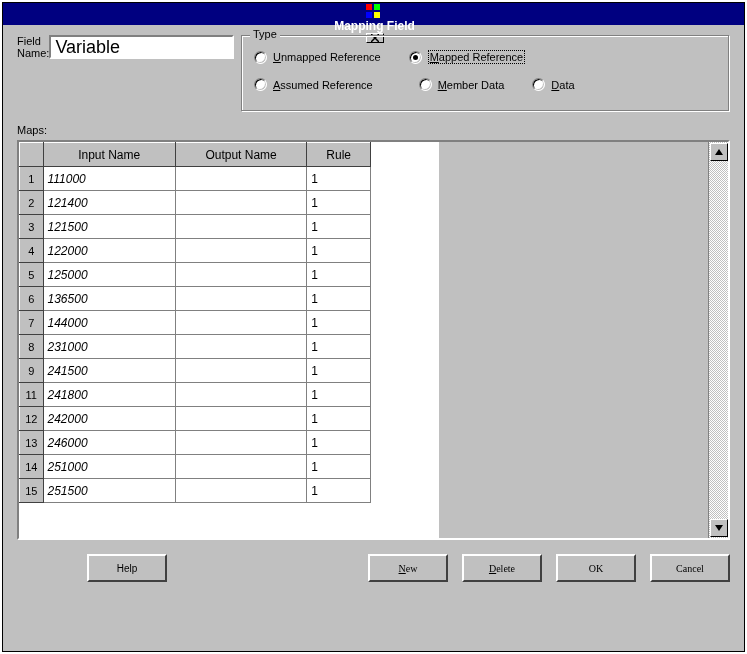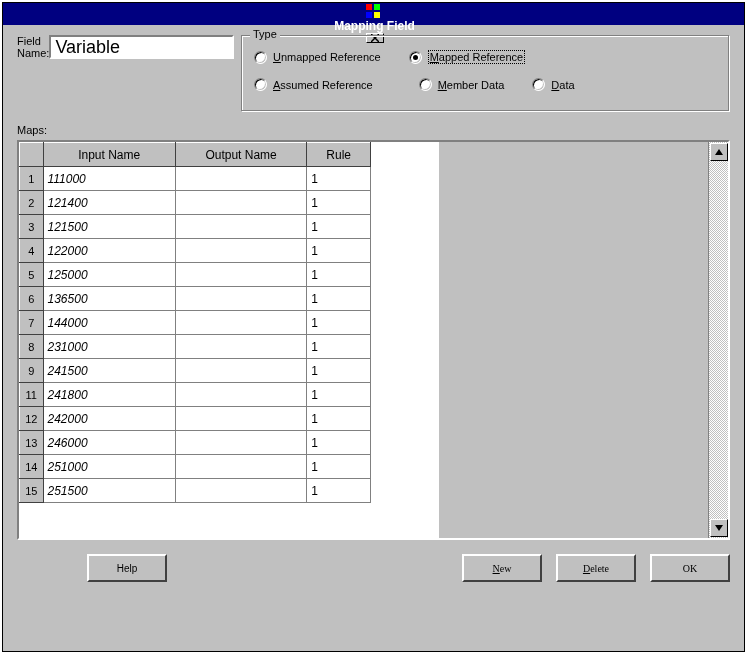--- a/index.html
+++ b/index.html
@@ -426,17 +426,18 @@
 
     <div class="button-row">
       <div class="help-btn-wrap">
         <button class="winbtn">Help</button>
       </div>
       <div class="spacer"></div>
       <div class="btn-group">
         <button class="winbtn"><span class="u">N</span><span>ew</span></button>
         <button class="winbtn"><span class="u">D</span><span>elete</span></button>
         <button class="winbtn">OK</button>
+        <button class="winbtn">Cancel</button>
       </div>
     </div>
 
   </div>
 </div>
 
 </body></html>

